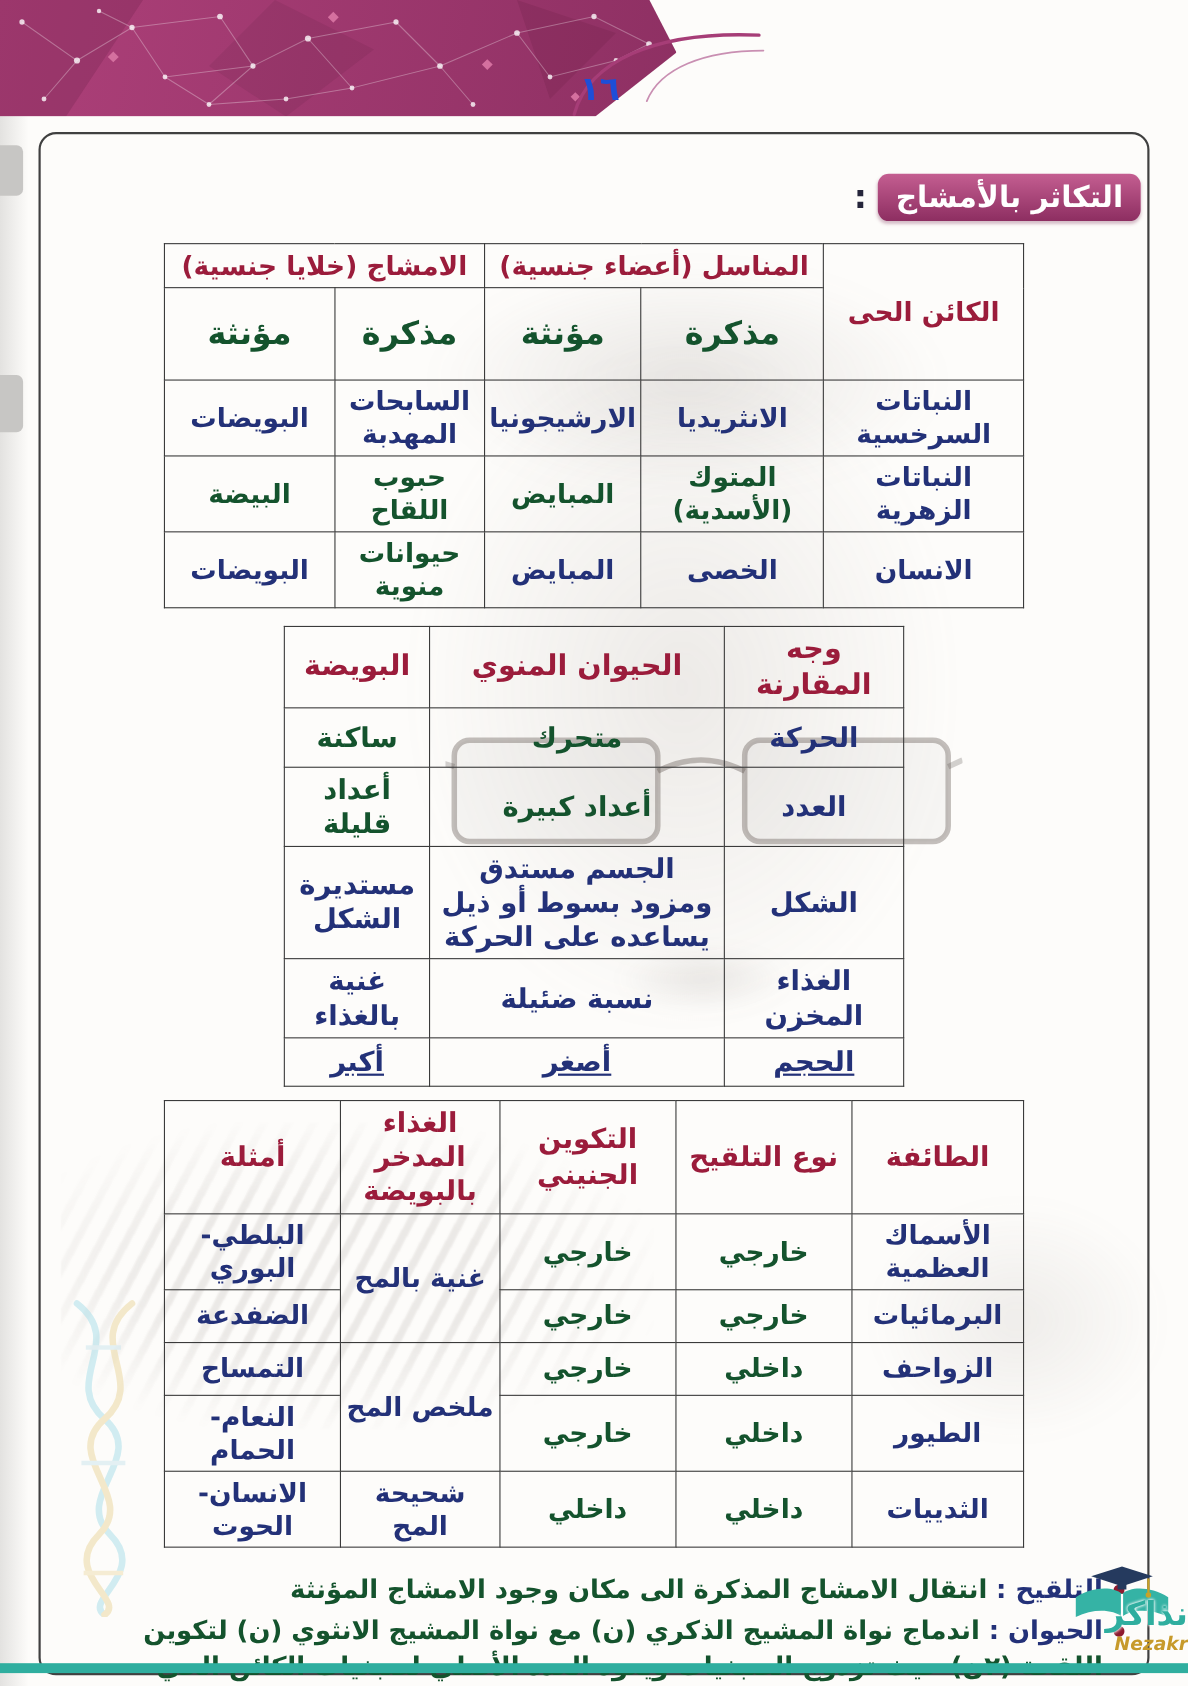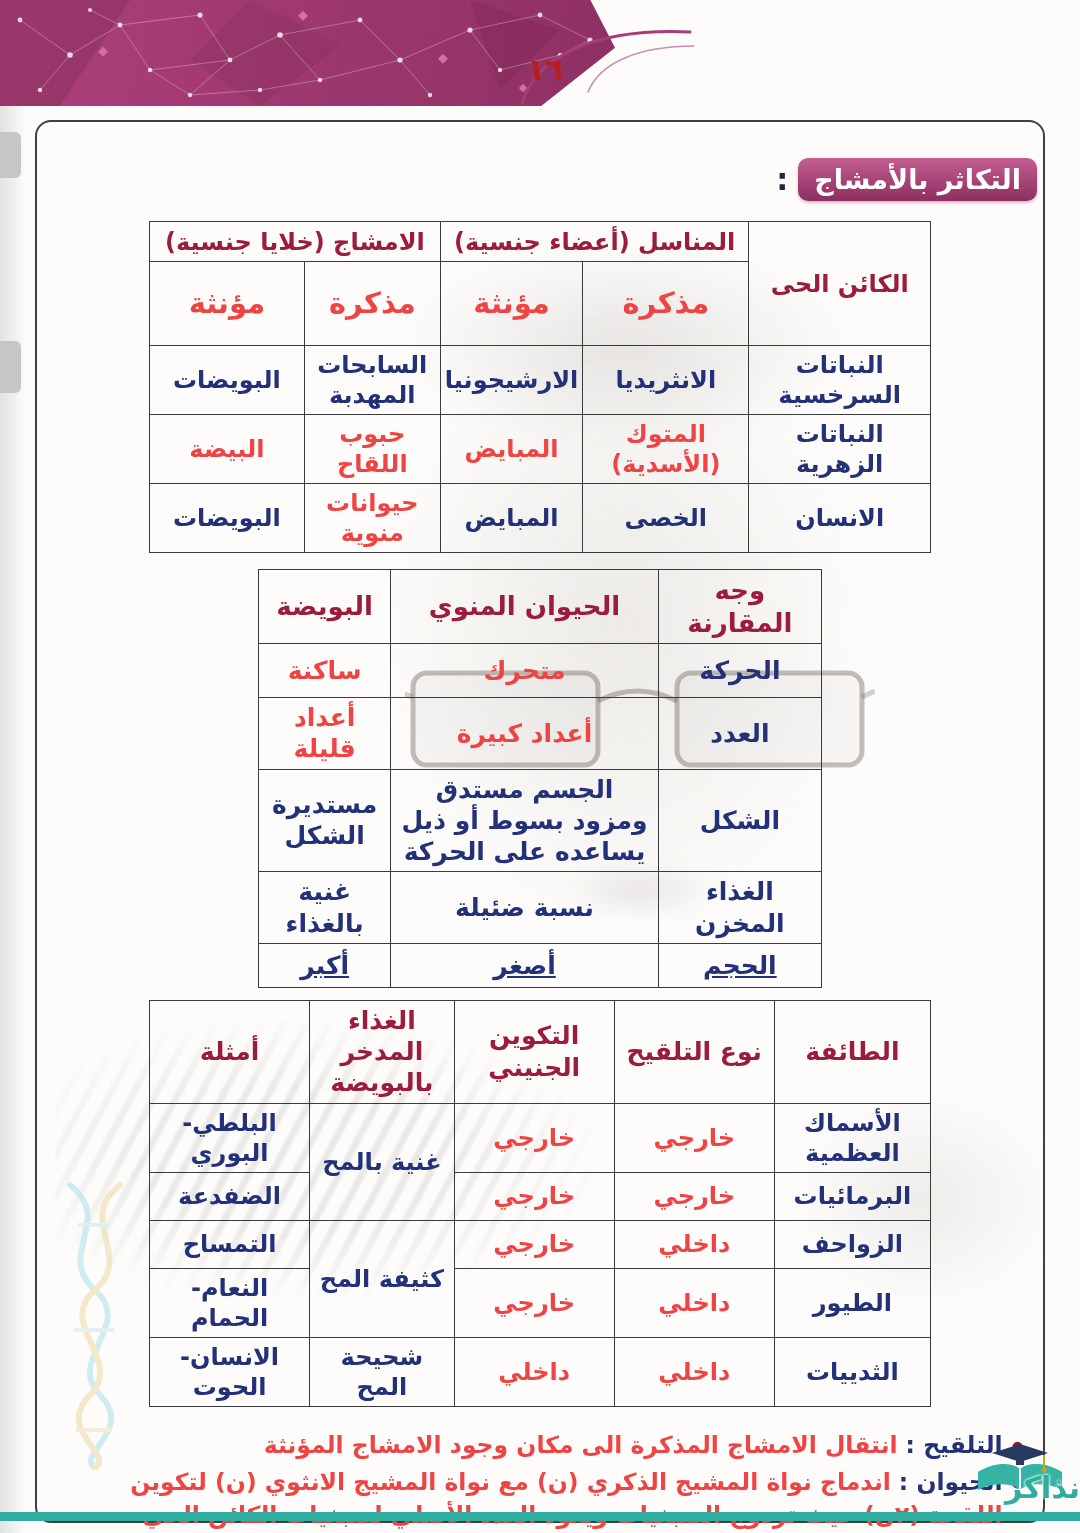--- a/index.html
+++ b/index.html
@@ -18,22 +18,22 @@
   
   .header-band { position:absolute; left:0; top:0; width:615px; height:106px; z-index:5;
     background:linear-gradient(100deg,#ad4079,#8e3063);
     clip-path:polygon(0 0,96% 0,100% 45%,88% 100%,0 100%); }
   .header-band svg { width:100%; height:100%; display:block; }
   .title-box { position:absolute; top:25px; right:6px; width:450px; height:58px; z-index:6;
     background:linear-gradient(180deg,#bb548b,#8d2e61); border-radius:29px;
     display:flex; align-items:center; justify-content:center;
     box-shadow:0 2px 4px rgba(120,40,80,0.25); }
   .title-box span { color:#ffffff; font-size:36px; font-weight:bold; }
-  .page-number { position:absolute; top:52px; left:527px; z-index:6;
-    font-size:30px; font-weight:bold; color:#b91c1c; }
+  .page-number { position:absolute; top:64px; left:527px; z-index:6;
+    font-size:30px; font-weight:bold; color:#1d4ed8; }
   .header-curve { position:absolute; top:0; left:480px; width:230px; height:125px; z-index:5; }
 
   
   .wm { position:absolute; inset:0; z-index:1; pointer-events:none; }
   .wm-hair { position:absolute; left:390px; top:240px; width:470px; height:210px;
     background:radial-gradient(ellipse at center, rgba(105,95,90,0.14), rgba(105,95,90,0) 70%);
     filter:blur(14px); }
   .wm-head { position:absolute; left:360px; top:300px; width:520px; height:650px;
     background:radial-gradient(ellipse at center, rgba(128,117,110,0.13), rgba(128,117,110,0) 68%);
     filter:blur(10px); }
@@ -61,21 +61,21 @@
   .badge { background:linear-gradient(180deg,#c45e91,#8d2e61); color:#fff;
     font-size:27px; font-weight:bold; padding:6px 16px; border-radius:10px;
     box-shadow:0 2px 3px rgba(120,40,80,0.3); }
   .badge-colon { font-size:30px; font-weight:bold; color:#25253a; }
 
   
   table { border-collapse:collapse; margin:0 auto; }
   th,td { border:1.7px solid #3b3b3b; text-align:center; vertical-align:middle;
     font-weight:bold; padding:4px 4px; line-height:1.25; }
   .c-maroon { color:#9b1c3b; }
-  .c-red { color:#ef4444; }
+  .c-red { color:#14532d; }
   .c-navy { color:#233178; }
 
   .tbl1 { width:782px; margin-top:20px; }
   .tbl1 tr.hrow th { height:40px; font-size:24px; }
   .tbl1 tr.srow th { height:84px; font-size:29px; }
   .tbl1 td { height:48px; font-size:24px; }
   .tbl1 tr.r1 td { height:66px; }
 
   .tbl2 { width:564px; margin-top:16px; }
   .tbl2 th { height:42px; font-size:26px; }
@@ -310,21 +310,21 @@
         <tr>
           <td class="c-navy">البرمائيات</td>
           <td class="c-red">خارجي</td>
           <td class="c-red">خارجي</td>
           <td class="c-navy">الضفدعة</td>
         </tr>
         <tr>
           <td class="c-navy">الزواحف</td>
           <td class="c-red">داخلي</td>
           <td class="c-red">خارجي</td>
-          <td rowspan="2" class="c-navy">كثيفة المح</td>
+          <td rowspan="2" class="c-navy">ملخص المح</td>
           <td class="c-navy">التمساح</td>
         </tr>
         <tr>
           <td class="c-navy">الطيور</td>
           <td class="c-red">داخلي</td>
           <td class="c-red">خارجي</td>
           <td class="c-navy">النعام-الحمام</td>
         </tr>
         <tr>
           <td class="c-navy">الثدييات</td>
@@ -352,16 +352,17 @@
   <div class="footer-logo">
     <svg width="120" height="64" viewBox="0 0 120 64">
       <path d="M18 34 C34 24 52 24 60 31 C68 24 86 24 102 34 L102 52 C86 44 68 45 60 52 C52 45 34 44 18 52 Z" fill="#35b3a5"></path>
       <line x1="60" y1="31" x2="60" y2="52" stroke="#ffffff" stroke-width="2"></line>
       <polygon points="60,6 88,15 60,24 32,15" fill="#253a5e"></polygon>
       <rect x="56" y="20" width="8" height="7" fill="#253a5e"></rect>
       <line x1="84" y1="17" x2="84" y2="30" stroke="#c9a227" stroke-width="2"></line>
       <circle cx="84" cy="32" r="2.5" fill="#c9a227"></circle>
     </svg>
     <div class="logo-ar">نذاكر</div>
+    <div class="logo-en">Nezakr</div>
   </div>
 
   <div class="teal-bar"></div>
 </div>
 
 </body></html>

